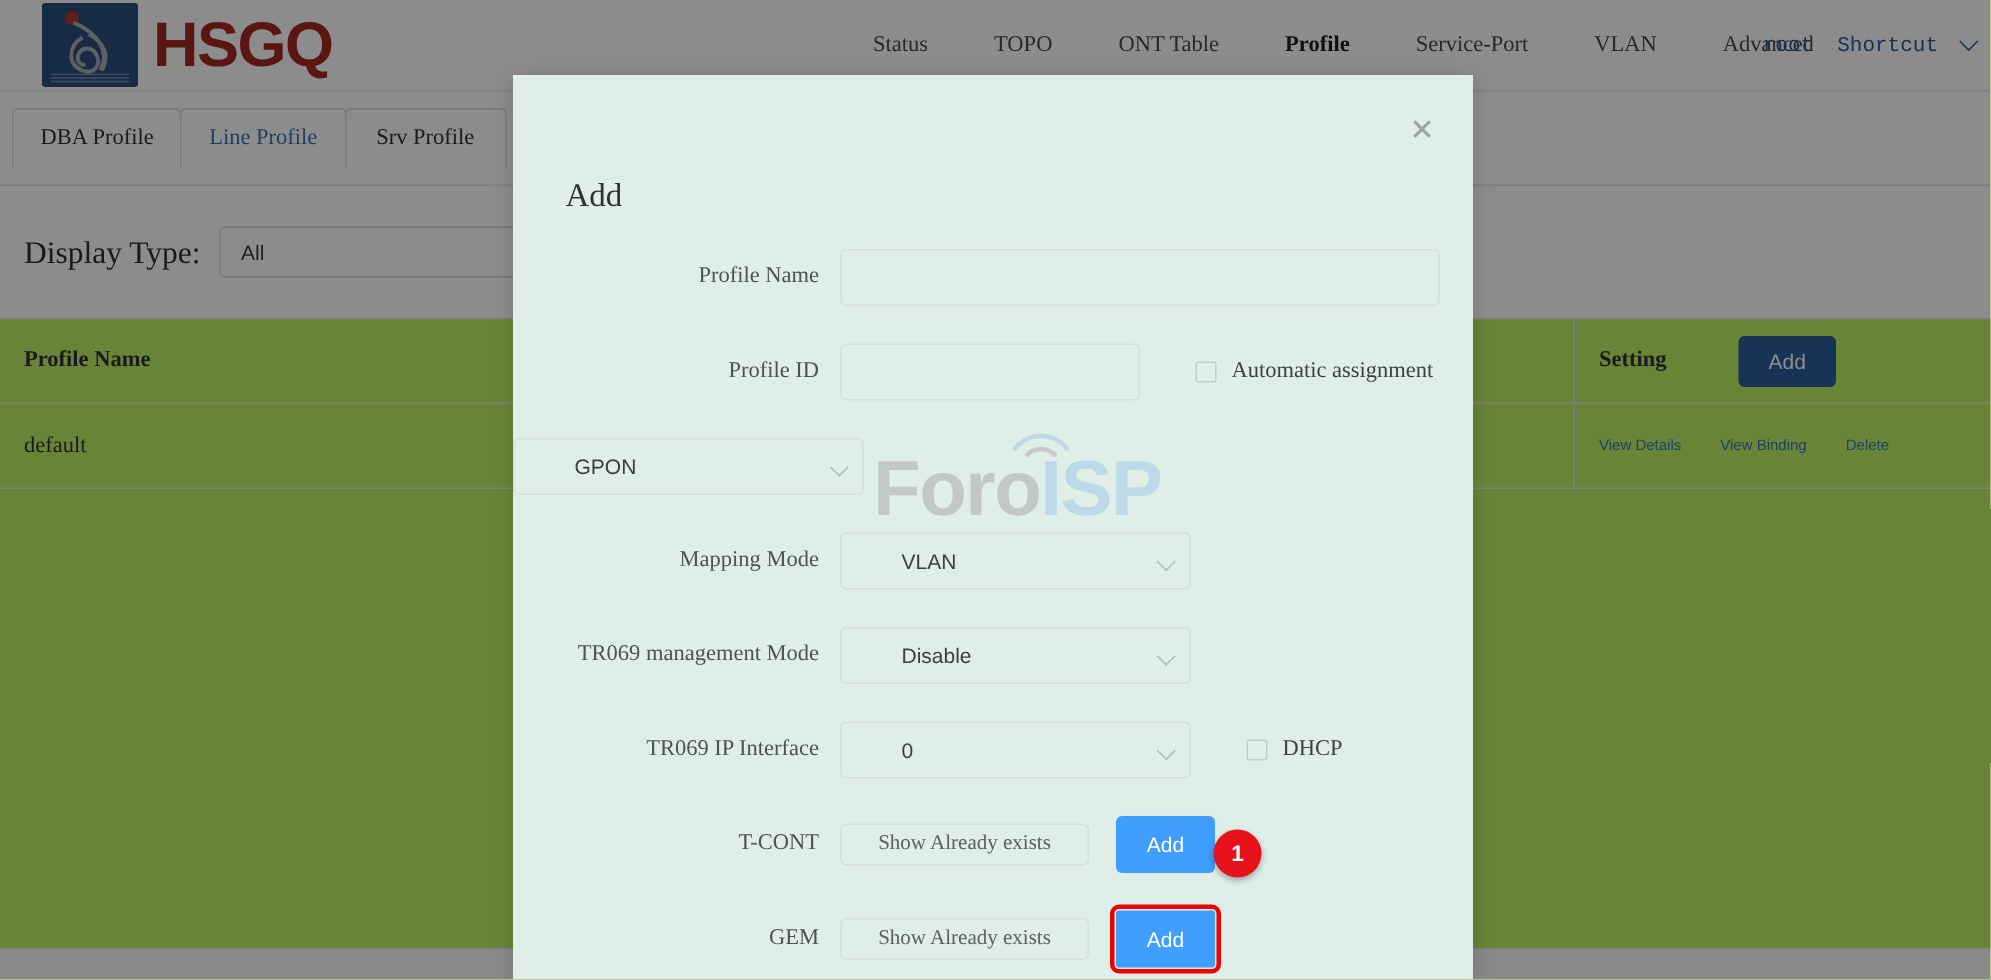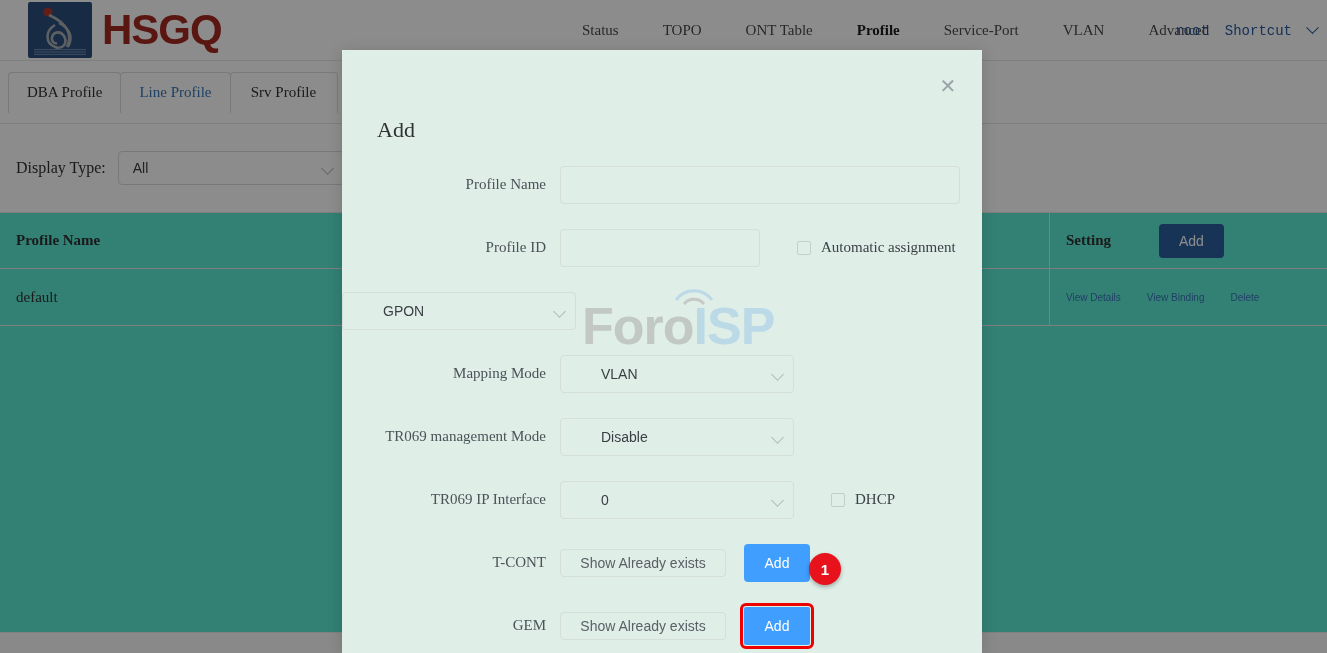--- a/index.html
+++ b/index.html
@@ -7,21 +7,21 @@
     margin: 0; padding: 0;
     width: 1327px; height: 653px;
     overflow: hidden;
     font-family: "Liberation Serif", "DejaVu Serif", serif;
   }
   body { position: relative; background: #fff; }
 
   
   #page {
     position: absolute; inset: 0;
-    background: #5eead4;
+    background: #bef264;
   }
   #topbar {
     position: absolute; left: 0; top: 0; width: 1327px; height: 61px;
     background: #ffffff;
     border-bottom: 1px solid #e6e6e6;
   }
   #logo-wrap {
     position: absolute; left: 28px; top: 2px;
     display: flex; align-items: center; gap: 10px;
   }
@@ -81,21 +81,21 @@
     font-size: 15px; color: #303133;
     background: #fff; margin-right: -1px; cursor: pointer;
   }
   .tab.active { color: #3a76b8; }
 
   #filterbar {
     position: absolute; left: 0; top: 124px; width: 1327px; height: 88px;
     background: #fff;
     display: flex; align-items: center; padding-left: 16px;
   }
-  .field-label { font-size: 16px; color: #303133; margin-right: 12px; }
+  .field-label { font-size: 21px; color: #303133; margin-right: 12px; }
   .sel {
     position: relative;
     height: 34px; border: 1px solid #d7dae0; border-radius: 4px;
     background: #fff; display: flex; align-items: center;
     padding: 0 30px 0 14px;
     font-family: "Liberation Sans", sans-serif; font-size: 14px; color: #3b3f45;
     cursor: pointer;
   }
   .sel .arrow {
     position: absolute; right: 11px; top: 12px;
@@ -190,21 +190,21 @@
   .chkwrap { display: flex; align-items: center; gap: 10px; margin-left: 37px; }
   .chkwrap.dhcp { margin-left: 37px; }
   .chkbox {
     width: 14px; height: 14px; border: 1px solid #c3cec7;
     border-radius: 2px; background: #dfeee7; cursor: pointer;
   }
   .chklabel { font-size: 15px; color: #3b4147; }
   .ghost-btn {
     height: 28px; width: 166px;
     border: 1px solid #d5ded8; border-radius: 4px; background: #dfeee7;
-    font-family: Liberation Sans, sans-serif; font-size: 14px; color: #5a6views;
+    font-family: Liberation Serif, serif; font-size: 14px; color: #5a6views;
     color: #5a6066; cursor: pointer;
   }
   .blue-btn {
     height: 38px; width: 66px; border: none; border-radius: 4px;
     background: #409eff; color: #fff;
     font-family: "Liberation Sans", sans-serif; font-size: 14px;
     cursor: pointer; margin-left: 18px;
   }
   .blue-btn.highlight {
     outline: 3px solid #ee0000;

